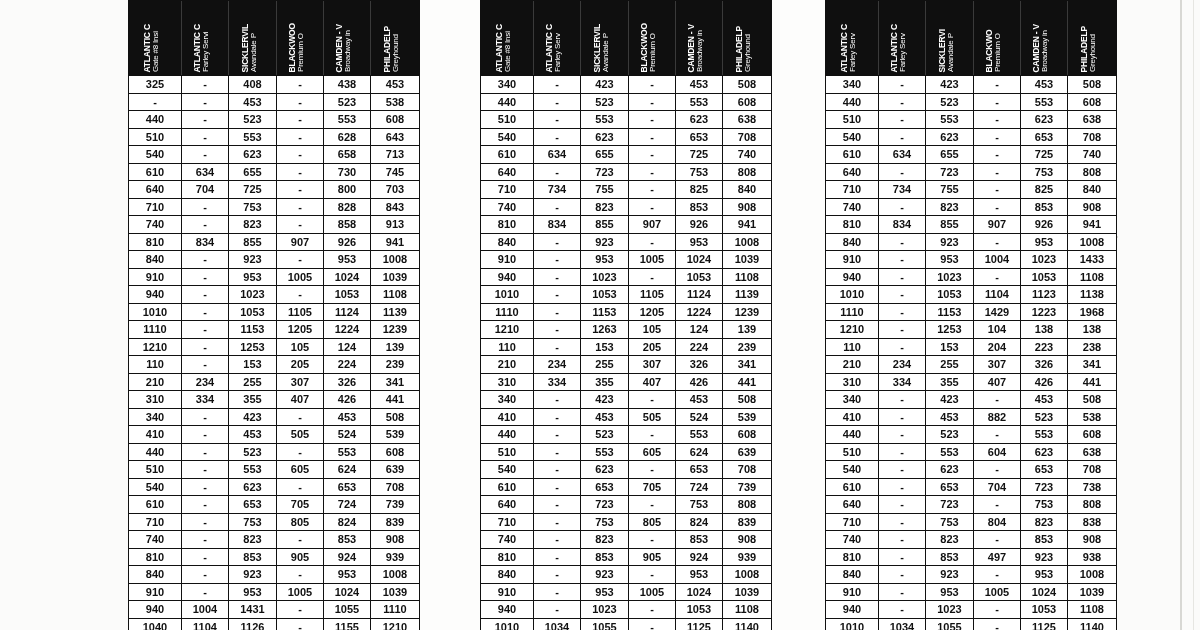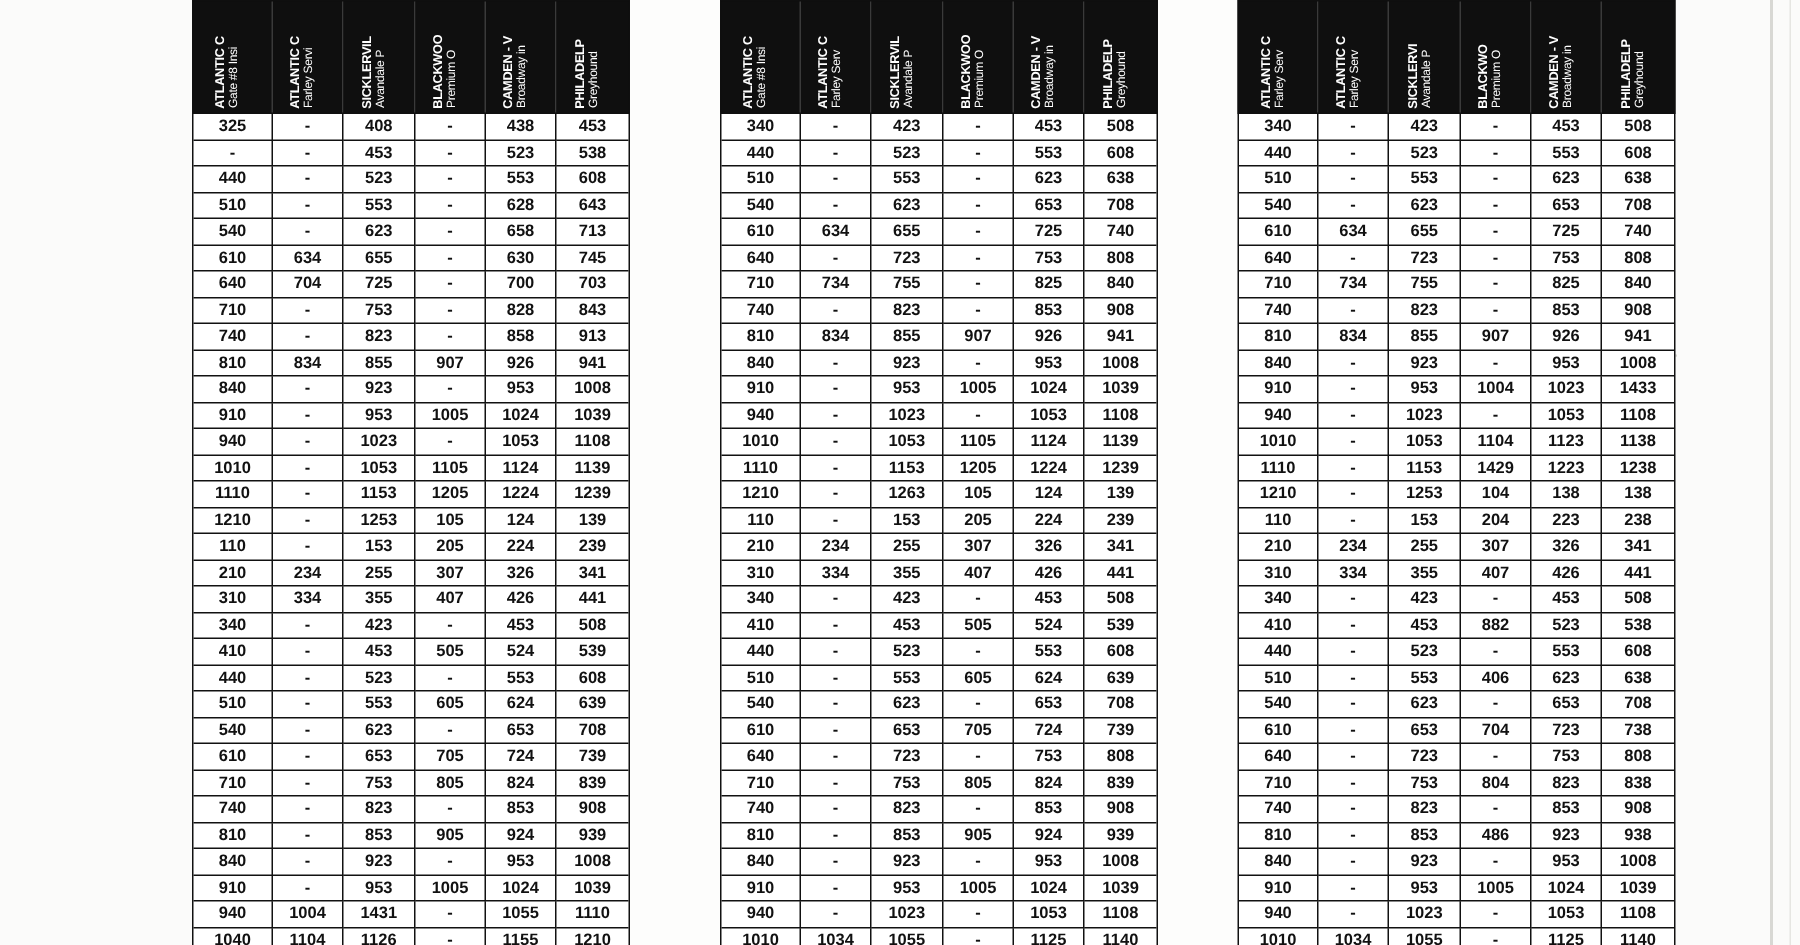--- a/index.html
+++ b/index.html
@@ -190,29 +190,29 @@
             <div class="cell" style="width: 48px;">623</div>
             <div class="cell" style="width: 47px;">-</div>
             <div class="cell" style="width: 47px;">658</div>
             <div class="cell" style="width: 48px;">713</div>
           </div>
           <div class="row">
             <div class="cell" style="width: 53px;">610</div>
             <div class="cell" style="width: 47px;">634</div>
             <div class="cell" style="width: 48px;">655</div>
             <div class="cell" style="width: 47px;">-</div>
-            <div class="cell" style="width: 47px;">630</div>
+            <div class="cell" style="width: 47px;">730</div>
             <div class="cell" style="width: 48px;">745</div>
           </div>
           <div class="row">
             <div class="cell" style="width: 53px;">640</div>
             <div class="cell" style="width: 47px;">704</div>
             <div class="cell" style="width: 48px;">725</div>
             <div class="cell" style="width: 47px;">-</div>
-            <div class="cell" style="width: 47px;">700</div>
+            <div class="cell" style="width: 47px;">800</div>
             <div class="cell" style="width: 48px;">703</div>
           </div>
           <div class="row">
             <div class="cell" style="width: 53px;">710</div>
             <div class="cell" style="width: 47px;">-</div>
             <div class="cell" style="width: 48px;">753</div>
             <div class="cell" style="width: 47px;">-</div>
             <div class="cell" style="width: 47px;">828</div>
             <div class="cell" style="width: 48px;">843</div>
           </div>
@@ -827,21 +827,21 @@
             <div class="cell" style="width: 47px;">1104</div>
             <div class="cell" style="width: 47px;">1123</div>
             <div class="cell" style="width: 48px;">1138</div>
           </div>
           <div class="row">
             <div class="cell" style="width: 53px;">1110</div>
             <div class="cell" style="width: 47px;">-</div>
             <div class="cell" style="width: 48px;">1153</div>
             <div class="cell" style="width: 47px;">1429</div>
             <div class="cell" style="width: 47px;">1223</div>
-            <div class="cell" style="width: 48px;">1238</div>
+            <div class="cell" style="width: 48px;">1968</div>
           </div>
           <div class="row">
             <div class="cell" style="width: 53px;">1210</div>
             <div class="cell" style="width: 47px;">-</div>
             <div class="cell" style="width: 48px;">1253</div>
             <div class="cell" style="width: 47px;">104</div>
             <div class="cell" style="width: 47px;">138</div>
             <div class="cell" style="width: 48px;">138</div>
           </div>
           <div class="row">
@@ -889,21 +889,21 @@
             <div class="cell" style="width: 47px;">-</div>
             <div class="cell" style="width: 48px;">523</div>
             <div class="cell" style="width: 47px;">-</div>
             <div class="cell" style="width: 47px;">553</div>
             <div class="cell" style="width: 48px;">608</div>
           </div>
           <div class="row">
             <div class="cell" style="width: 53px;">510</div>
             <div class="cell" style="width: 47px;">-</div>
             <div class="cell" style="width: 48px;">553</div>
-            <div class="cell" style="width: 47px;">406</div>
+            <div class="cell" style="width: 47px;">604</div>
             <div class="cell" style="width: 47px;">623</div>
             <div class="cell" style="width: 48px;">638</div>
           </div>
           <div class="row">
             <div class="cell" style="width: 53px;">540</div>
             <div class="cell" style="width: 47px;">-</div>
             <div class="cell" style="width: 48px;">623</div>
             <div class="cell" style="width: 47px;">-</div>
             <div class="cell" style="width: 47px;">653</div>
             <div class="cell" style="width: 48px;">708</div>
@@ -937,21 +937,21 @@
             <div class="cell" style="width: 47px;">-</div>
             <div class="cell" style="width: 48px;">823</div>
             <div class="cell" style="width: 47px;">-</div>
             <div class="cell" style="width: 47px;">853</div>
             <div class="cell" style="width: 48px;">908</div>
           </div>
           <div class="row">
             <div class="cell" style="width: 53px;">810</div>
             <div class="cell" style="width: 47px;">-</div>
             <div class="cell" style="width: 48px;">853</div>
-            <div class="cell" style="width: 47px;">486</div>
+            <div class="cell" style="width: 47px;">497</div>
             <div class="cell" style="width: 47px;">923</div>
             <div class="cell" style="width: 48px;">938</div>
           </div>
           <div class="row">
             <div class="cell" style="width: 53px;">840</div>
             <div class="cell" style="width: 47px;">-</div>
             <div class="cell" style="width: 48px;">923</div>
             <div class="cell" style="width: 47px;">-</div>
             <div class="cell" style="width: 47px;">953</div>
             <div class="cell" style="width: 48px;">1008</div>

